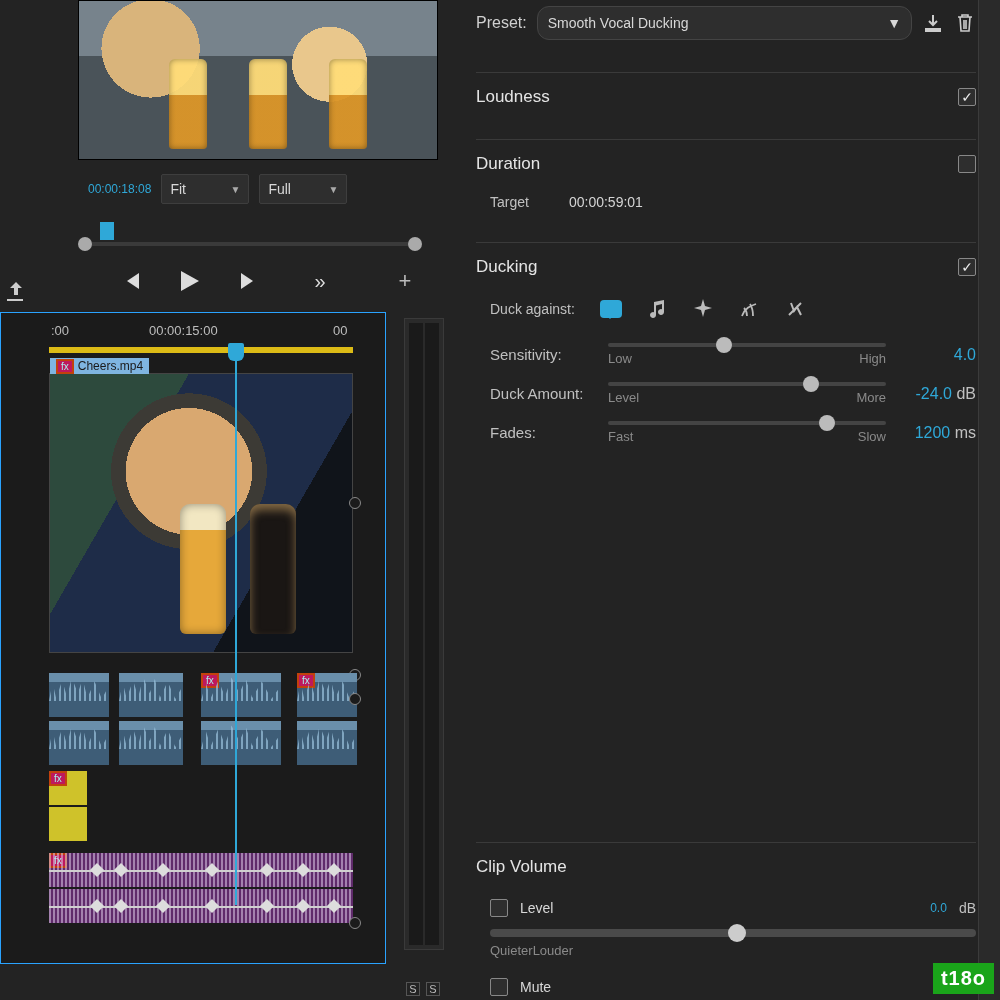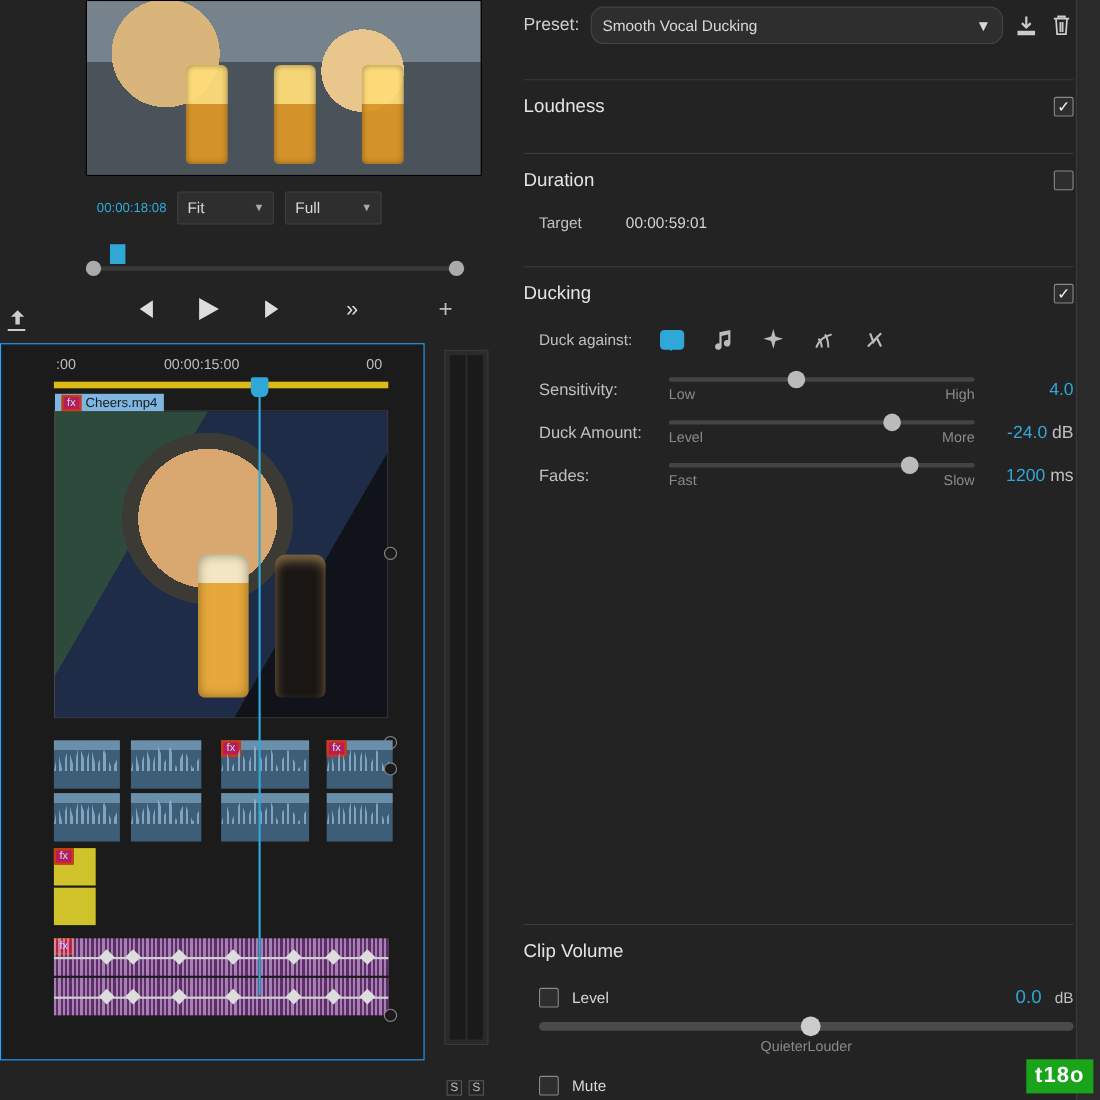--- a/index.html
+++ b/index.html
@@ -112,21 +112,21 @@
   .gen-btn { margin: 24px 0 0 14px; height:40px; background:#3f3f3f; display:flex; align-items:center; justify-content:center; font-size:16px; color:#e4e4e4; border-radius:2px; cursor:pointer; }
 
   .spacer { flex:1; }
 
   .clipvol { border-top:1px solid #3a3a3a; padding: 14px 0 0 0; }
   .clipvol-title { font-size:17px; color:#e4e4e4; padding-bottom: 22px; }
   .level-row { display:flex; align-items:center; gap:12px; padding: 0 0 0 14px; }
   .level-track-wrap { padding: 12px 0 0 14px; }
   .level-track { height:8px; background:#4a4a4a; border-radius:4px; position:relative; }
   .level-knob { position:absolute; left:49%; top:-5px; width:18px; height:18px; border-radius:50%; background:#ccc; }
-  .level-minmax { display:flex; justify-content:center; font-size:13px; color:#8a8a8a; padding:6px 0 0 0; }
+  .level-minmax { display:flex; justify-content:flex-start; font-size:13px; color:#8a8a8a; padding:6px 0 0 0; }
   .mute-row { display:flex; align-items:center; gap:12px; padding: 20px 0 0 14px; }
 
   
   .brand { position:absolute; right:6px; bottom:6px; background:#1aa41a; color:#fff; font-weight:700; padding:4px 8px; font-size:20px; letter-spacing:1px; }
 
   svg { display:block; }
 </style>
 </head>
 <body>
 
@@ -412,21 +412,21 @@
     </div>
 
     <div class="spacer"></div>
 
     <div class="clipvol">
       <div class="clipvol-title">Clip Volume</div>
       <div class="level-row">
         <div class="cbox"></div>
         <span>Level</span>
         <div style="flex:1;"></div>
-        <span style="color:#2fa8d8; font-size:17px;">0.0</span>
+        <span style="color:#2fa8d8; font-size:12px;">0.0</span>
           <span class="sl-unit"> dB</span>
       </div>
       <div class="level-track-wrap">
         <div class="level-track">
           <div class="level-knob"></div>
         </div>
         <div class="level-minmax">
           <span>Quieter</span>
           <span>Louder</span>
         </div>

